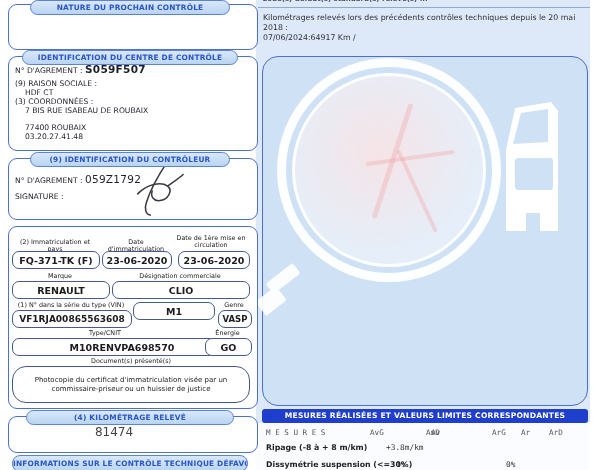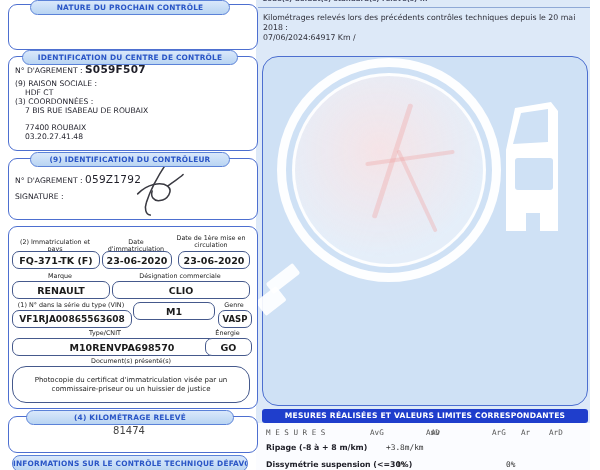--- a/index.html
+++ b/index.html
@@ -132,21 +132,21 @@
   <div class="lbl" style="left:12px;top:330px;width:186px;">Type/CNIT</div>
   <div class="lbl" style="left:205px;top:330px;width:45px;">Énergie</div>
   <div class="vbox" style="left:12px;top:338px;width:186px;height:16px;padding-left:16px;">M10RENVPA698570</div>
   <div class="vbox" style="left:205px;top:338px;width:45px;height:16px;">GO</div>
 
   <div class="lbl" style="left:12px;top:358px;width:238px;">Document(s) présenté(s)</div>
   <div class="vbox" style="left:12px;top:366px;width:238px;height:37px;font-weight:normal;font-size:7px;white-space:normal;text-align:center;padding:10px 4px;box-sizing:border-box;line-height:9px;border-radius:14px;">Photocopie du certificat d'immatriculation visée par un commissaire-priseur ou un huissier de justice</div>
 
   <div class="box" style="left:8px;top:416px;width:248px;height:35px;"></div>
   <div class="pill" style="left:26px;top:410px;width:206px;">(4) KILOMÉTRAGE RELEVÉ</div>
-  <div class="smalltext" style="left:8px;top:425px;width:212px;text-align:center;font-size:10px;color:#444;padding-left:15px;">81474</div>
+  <div class="smalltext" style="left:8px;top:425px;width:212px;text-align:center;font-size:12px;color:#444;">81474</div>
 
   <div class="pill" style="left:12px;top:455px;width:234px;height:15px;line-height:15px;">INFORMATIONS SUR LE CONTRÔLE TECHNIQUE DÉFAVORABLE</div>
 
   <div class="mes-area"></div>
   <div class="mes-bar">MESURES RÉALISÉES ET VALEURS LIMITES CORRESPONDANTES</div>
 
   <div class="mes-colhead mono" style="left:266px;">M E S U R E S</div>
   <div class="mes-colhead mono" style="left:370px;">AvG</div>
   <div class="mes-colhead mono" style="left:399px;margin-left:32px;">Av</div>
   <div class="mes-colhead mono" style="left:426px;">AvD</div>

